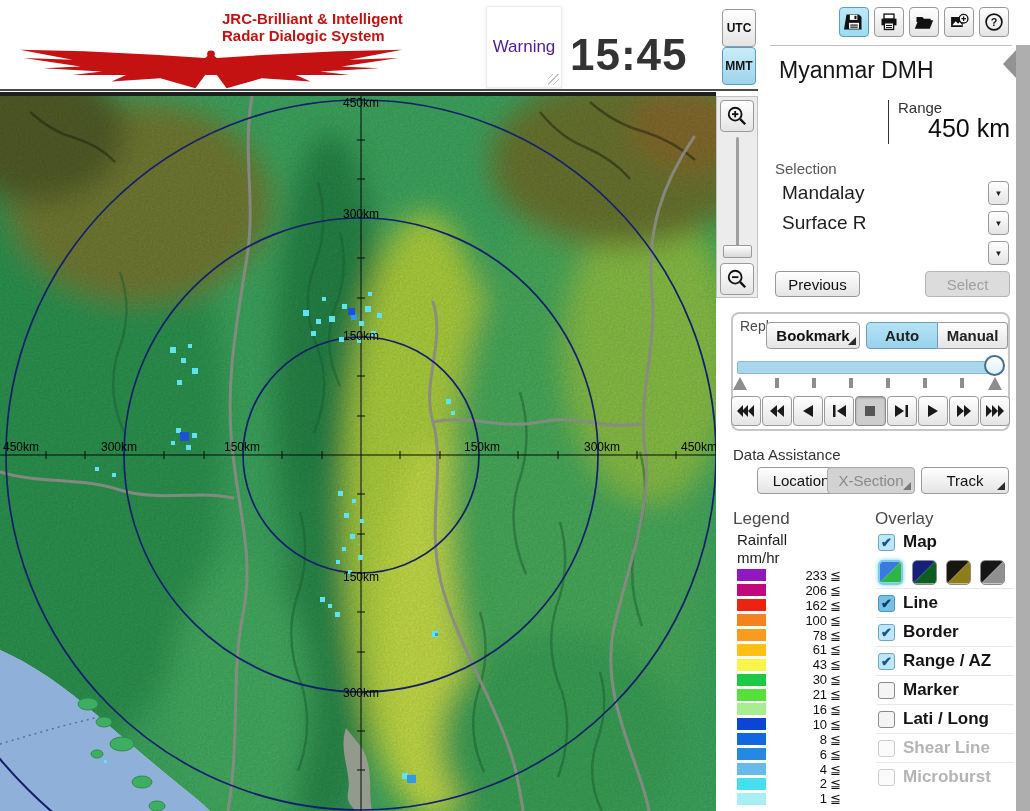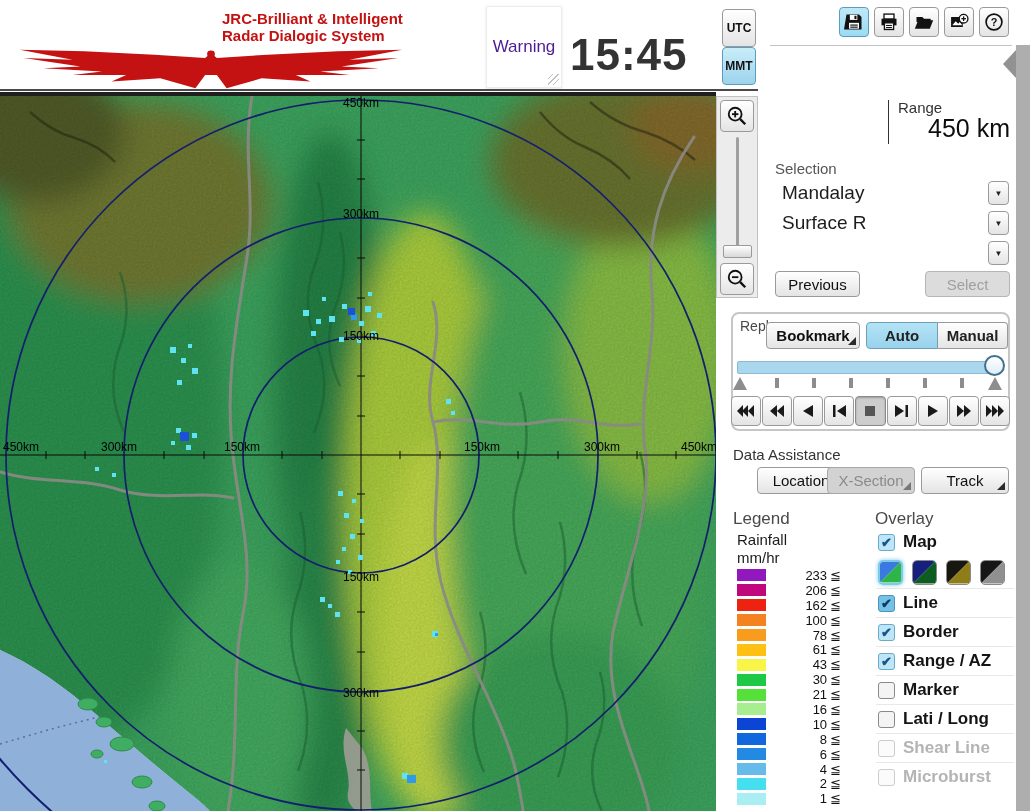--- a/index.html
+++ b/index.html
@@ -184,20 +184,23 @@
   <div class="abs btn toolbar-btn" style="left:979px;">
     <svg width="20" height="20" viewBox="0 0 24 24">
       <circle cx="12" cy="12" r="9.5" fill="none" stroke="#111" stroke-width="2"></circle>
       <text x="12" y="17" text-anchor="middle" font-size="13" font-family="Liberation Sans" font-weight="bold" fill="#111">?</text>
     </svg>
   </div>
 
   <div class="abs hline" style="left:770px;top:45px;width:242px;"></div>
   <div class="abs header-rule"></div>
 
+  <div class="abs station-box">
+    <span>Myanmar DMH</span>
+  </div>
 
   <div class="abs range-divider"></div>
   <div class="abs range-label">Range</div>
   <div class="abs range-value">450 km</div>
 
   <div class="abs sec-label" style="left:775px;top:160px;">Selection</div>
 
   <div class="abs dd-row" style="left:775px;top:181px;width:234px;">
     <div class="dd-value">Mandalay</div>
     <div class="btn dd-btn">

